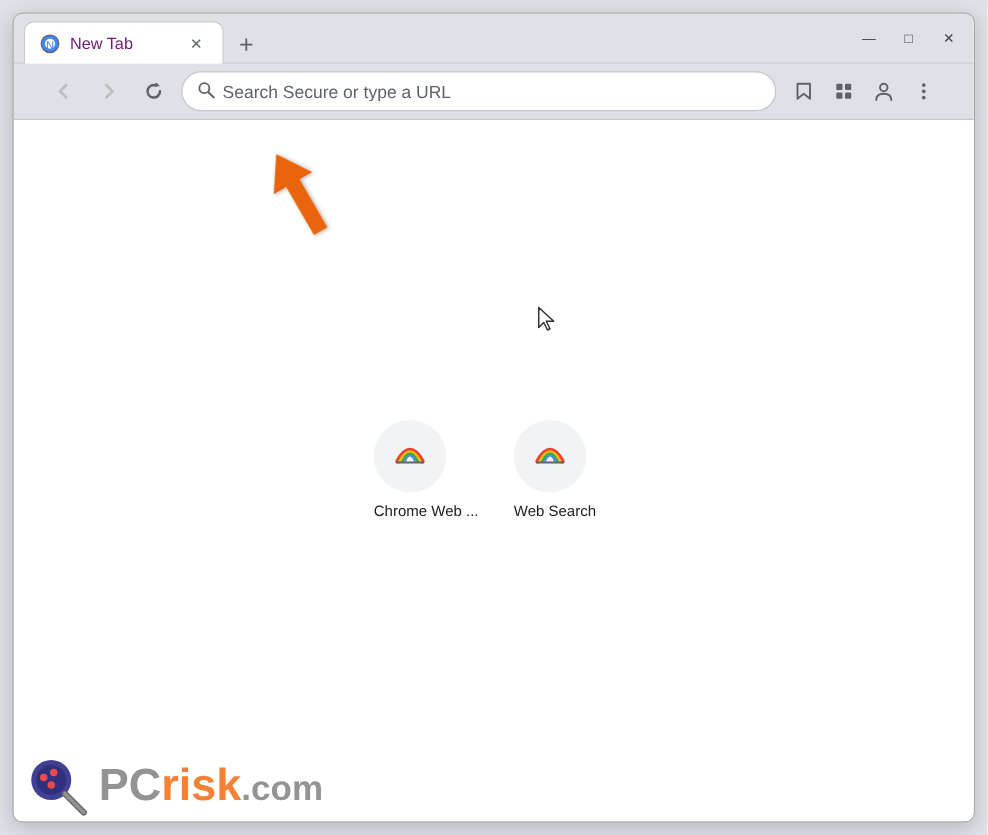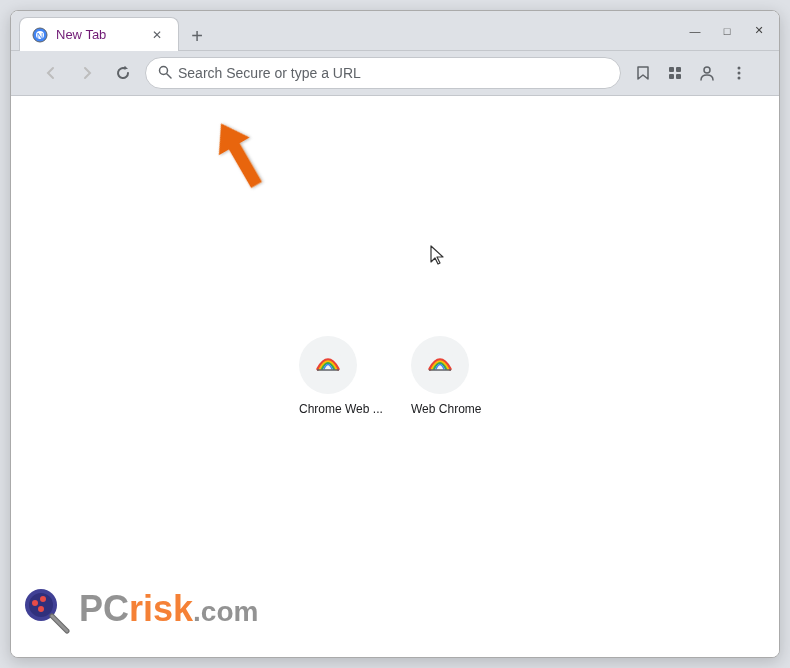--- a/index.html
+++ b/index.html
@@ -255,21 +255,21 @@
 
     
     .chrome-ws-icon {
       width: 36px;
       height: 36px;
     }
 
     
     .pcrisk-watermark {
       position: absolute;
-      bottom: 22px;
+      bottom: 3px;
       left: 10px;
       display: flex;
       align-items: center;
       gap: 6px;
       opacity: 0.9;
     }
 
     .pcrisk-logo-icon {
       width: 52px;
       height: 52px;
@@ -418,21 +418,21 @@
         <div class="shortcut-icon">
           <svg class="chrome-ws-icon" viewBox="0 0 36 36">
             <circle cx="18" cy="18" r="16" fill="#f1f3f4"></circle>
             <path d="M8 22 Q18 4 28 22" stroke="#ea4335" stroke-width="3.5" fill="none" stroke-linecap="round"></path>
             <path d="M10 22 Q18 7 26 22" stroke="#fbbc04" stroke-width="2.5" fill="none" stroke-linecap="round"></path>
             <path d="M12 22 Q18 10 24 22" stroke="#34a853" stroke-width="2" fill="none" stroke-linecap="round"></path>
             <path d="M14 22 Q18 13 22 22" stroke="#4285f4" stroke-width="1.5" fill="none" stroke-linecap="round"></path>
             <line x1="7" y1="23" x2="29" y2="23" stroke="#5f6368" stroke-width="1.5"></line>
           </svg>
         </div>
-        <span class="shortcut-label">Web Chrome</span>
+        <span class="shortcut-label">Web Search</span>
       </div>
 
     </div>
 
     <div class="pcrisk-watermark">
 
       <svg class="pcrisk-logo-icon" viewBox="0 0 52 52">
         <circle cx="20" cy="22" r="16" fill="#2c2c8a"></circle>
         <circle cx="20" cy="22" r="12" fill="#1a1a6e"></circle>
 

